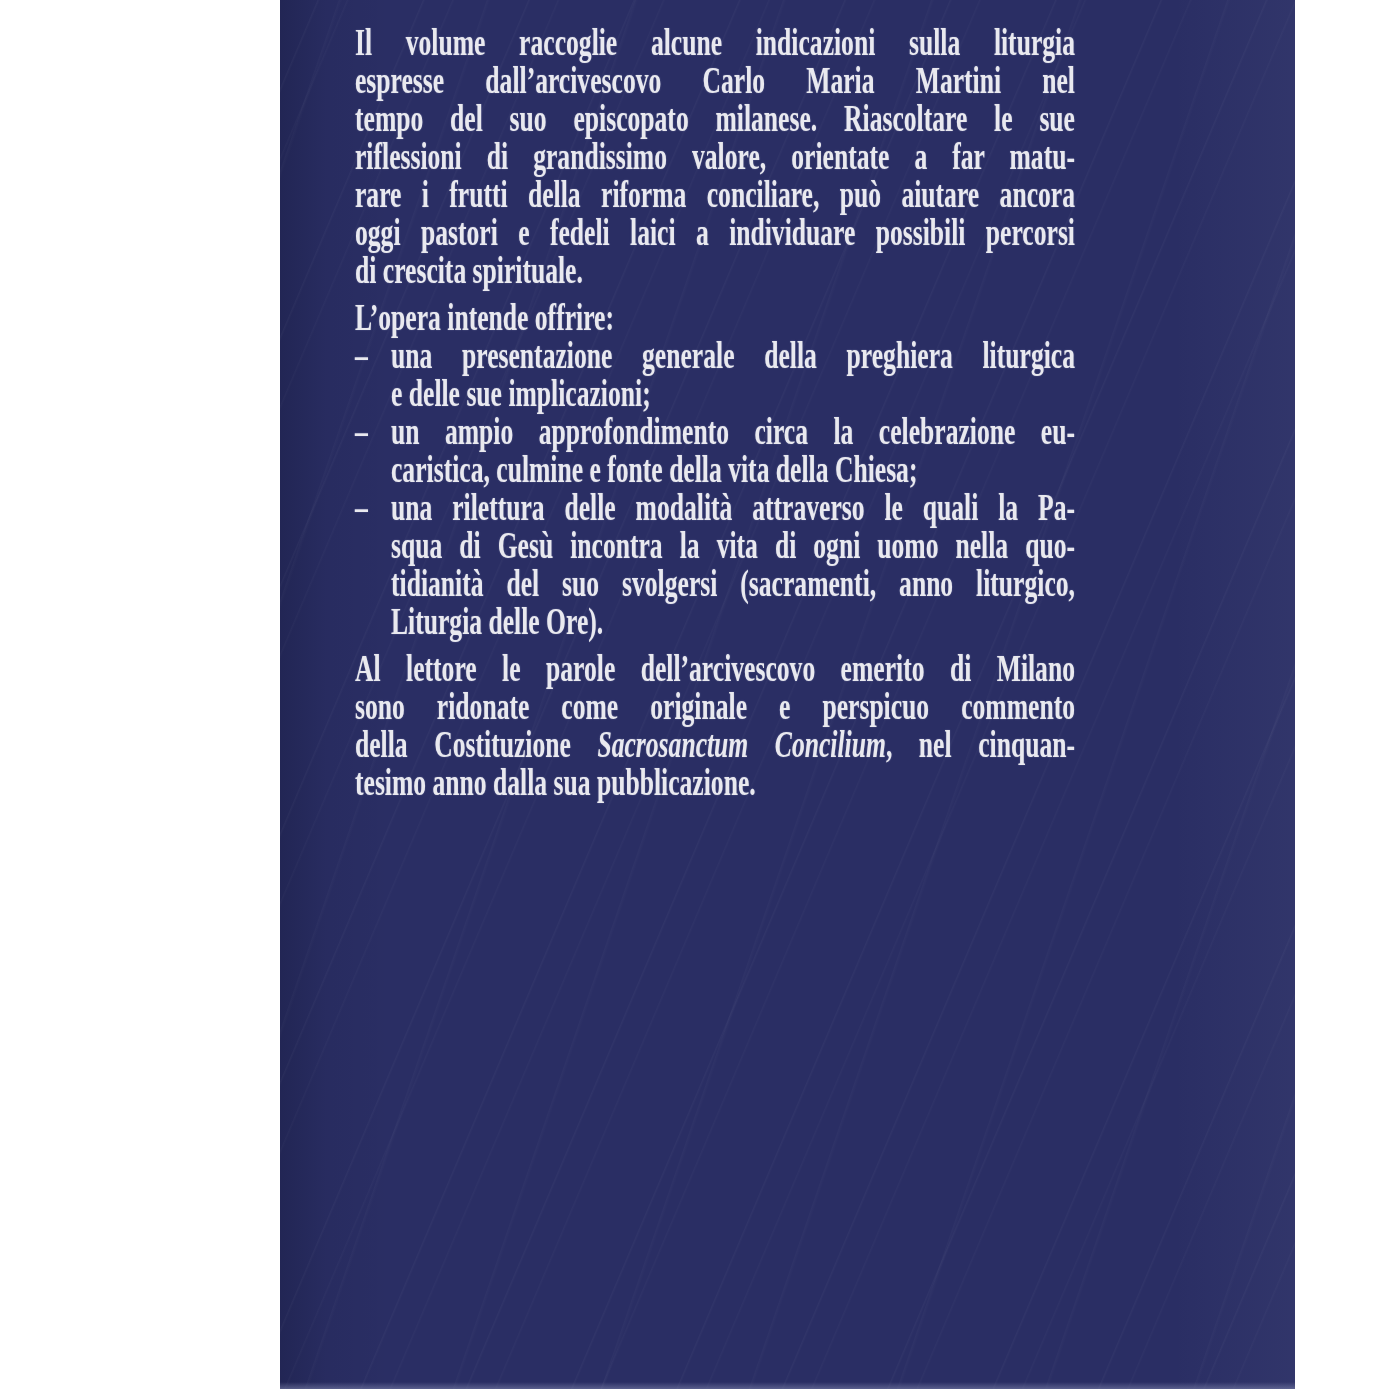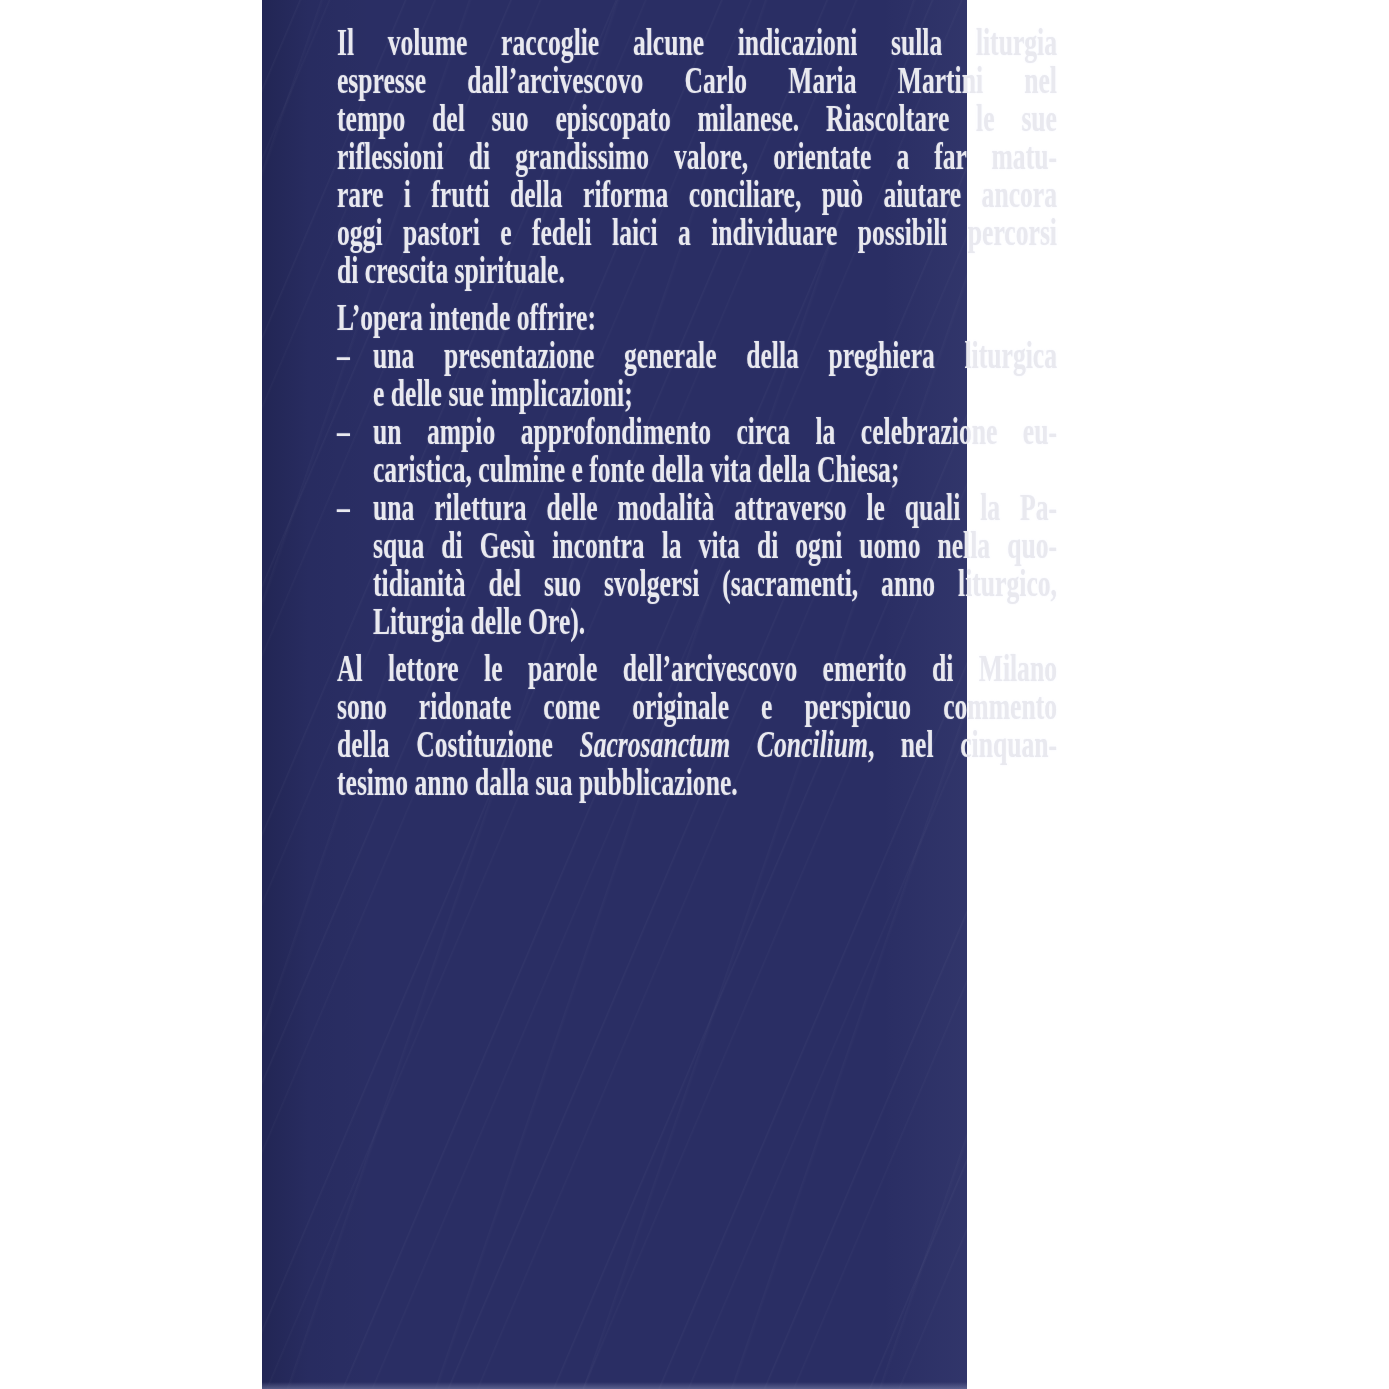--- a/index.html
+++ b/index.html
@@ -5,22 +5,22 @@
   html, body { margin: 0; padding: 0; }
   body {
     width: 1389px; height: 1389px;
     background: #ffffff;
     position: relative;
     overflow: hidden;
     font-family: "Liberation Serif", "DejaVu Serif", serif;
   }
   .cover {
     position: absolute;
-    left: 262px; top: 0;
-    width: 705px; height: 1389px;
+    left: 280px; top: 0;
+    width: 1015px; height: 1389px;
     background:
       
       repeating-linear-gradient(113deg,
         rgba(255,255,255,0.00) 0px,  rgba(255,255,255,0.00) 34px,
         rgba(255,255,255,0.030) 35px, rgba(255,255,255,0.00) 37px,
         rgba(255,255,255,0.00) 61px,
         rgba(255,255,255,0.022) 62px, rgba(255,255,255,0.00) 64px,
         rgba(255,255,255,0.00) 97px),
       repeating-linear-gradient(109deg,
         rgba(255,255,255,0.00) 0px,  rgba(255,255,255,0.00) 55px,

